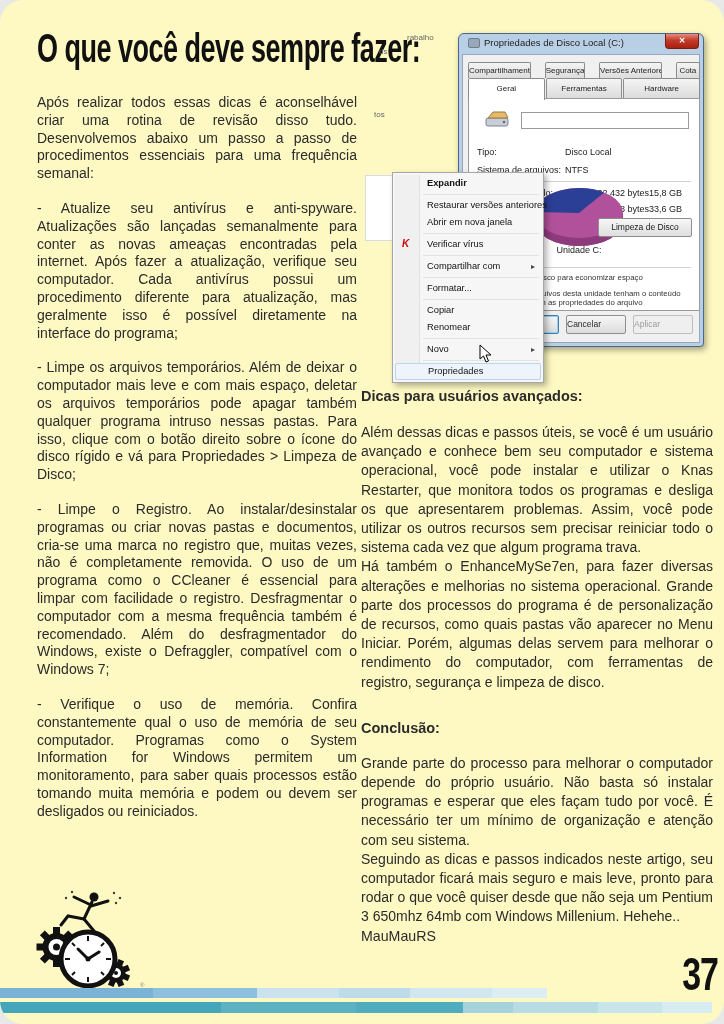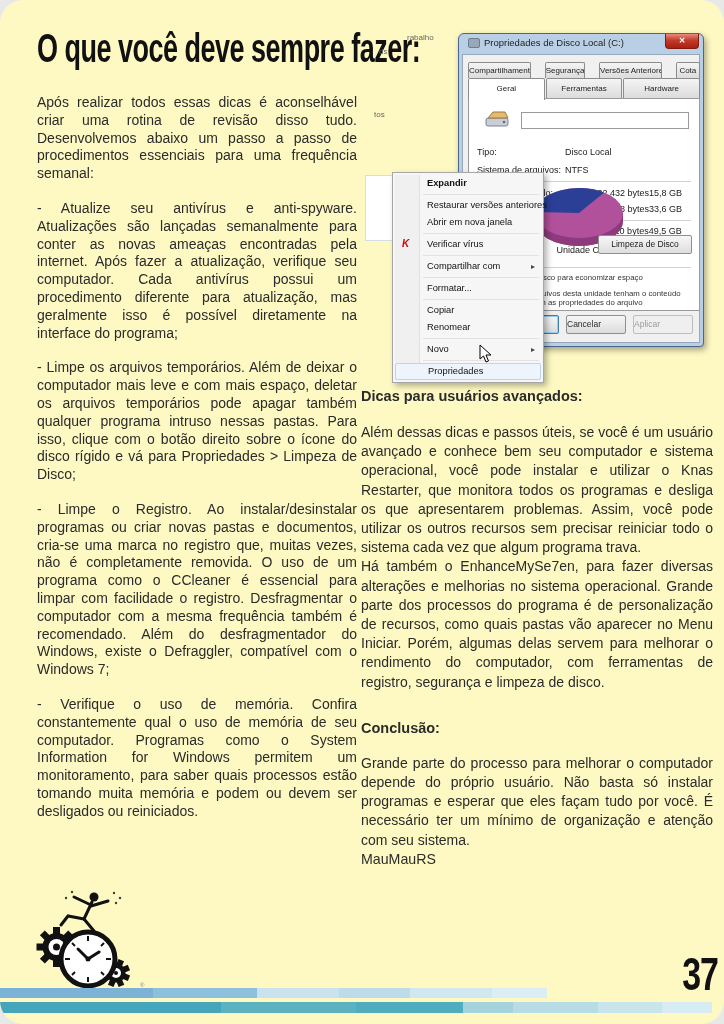--- a/index.html
+++ b/index.html
@@ -50,21 +50,21 @@
   .fvalue{flex:1;}
   .sw{width:9px;height:9px;margin:1px 6px 0 0;border:1px solid #444;}
   .sw-used{background:#2c3f97;}
   .sw-free{background:#b2519b;}
   .num-row{position:absolute;left:8px;width:214px;display:flex;}
   .num-row .lbl{width:72px;}
   .num-row .bytes{width:95px;text-align:right;}
   .num-row .gb{width:45px;text-align:left;}
   .sep{position:absolute;left:8px;width:214px;border-top:1px solid #d2d2d2;}
   .drive-label{position:absolute;left:55px;top:146px;width:110px;text-align:center;font-size:9px;}
-  .cleanup-btn{position:absolute;right:7px;top:136px;width:92px;height:17px;font-size:8.5px;
+  .cleanup-btn{position:absolute;right:7px;top:119px;width:92px;height:17px;font-size:8.5px;
         background:linear-gradient(#f7f7f7,#dedede);border:1px solid #8e8e8e;border-radius:2px;
         text-align:center;line-height:16px;cursor:default;}
   .cb-line{position:absolute;font-size:7.8px;color:#333;white-space:nowrap;}
   .dlg-btns{position:absolute;right:6px;top:260px;display:flex;gap:7px;}
   .dbtn{width:58px;height:17px;font-size:8.5px;text-align:left;line-height:16px;
         background:linear-gradient(#f6f6f6,#dcdcdc);border:1px solid #8e8e8e;border-radius:2px;cursor:default;}
   .dbtn.focus{border-color:#3c7fb1;box-shadow:0 0 0 1px #9ecef0 inset;}
   .dbtn.disabled{color:#9c9c9c;background:#efefef;border-color:#bdbdbd;}
   
   .ctx{position:absolute;left:31px;top:162px;width:146px;z-index:5;background:#f6f6f6;
@@ -237,20 +237,21 @@
         <polygon points="1,1 1,15 4.5,12 7,18 9.5,17 7,11 12,11" fill="#fff" stroke="#000" stroke-width="1"></polygon>
       </svg>
     </div>
 
     <h3 class="h" style="margin-top:12px;">Dicas para usuários avançados:</h3>
     <p class="rp">Além dessas dicas e passos úteis, se você é um usuário avançado e conhece bem seu computador e sistema operacional, você pode instalar e utilizar o Knas Restarter, que monitora todos os programas e desliga os que apresentarem problemas. Assim, você pode utilizar os outros recursos sem precisar reiniciar todo o sistema cada vez que algum programa trava.</p>
     <p class="rp">Há também o EnhanceMySe7en, para fazer diversas alterações e melhorias no sistema operacional. Grande parte dos processos do programa é de personalização de recursos, como quais pastas vão aparecer no Menu Iniciar. Porém, algumas delas servem para melhorar o rendimento do computador, com ferramentas de registro, segurança e limpeza de disco.</p>
 
     <h3 class="h" style="margin:28px 0 18px 0;">Conclusão:</h3>
     <p class="rp">Grande parte do processo para melhorar o computador depende do próprio usuário. Não basta só instalar programas e esperar que eles façam tudo por você. É necessário ter um mínimo de organização e atenção com seu sistema.</p>
+    <p class="rp">Seguindo as dicas e passos indicados neste artigo, seu computador ficará mais seguro e mais leve, pronto para rodar o que você quiser desde que não seja um Pentium 3 650mhz 64mb com Windows Millenium. Hehehe..</p>
     <p class="sign">MauMauRS</p>
   </div>
 
   <svg class="toon" width="122" height="104" viewBox="0 0 122 104">
     <g stroke="#111" stroke-width="3" stroke-linecap="round" fill="none">
       <circle cx="66" cy="8" r="4.5" fill="#111" stroke="none"></circle>
       <path d="M64,13 L56,30"></path>
       <path d="M63,16 L46,8"></path>
       <path d="M63,17 L80,12"></path>
       <path d="M56,30 L40,27 L33,36"></path>

